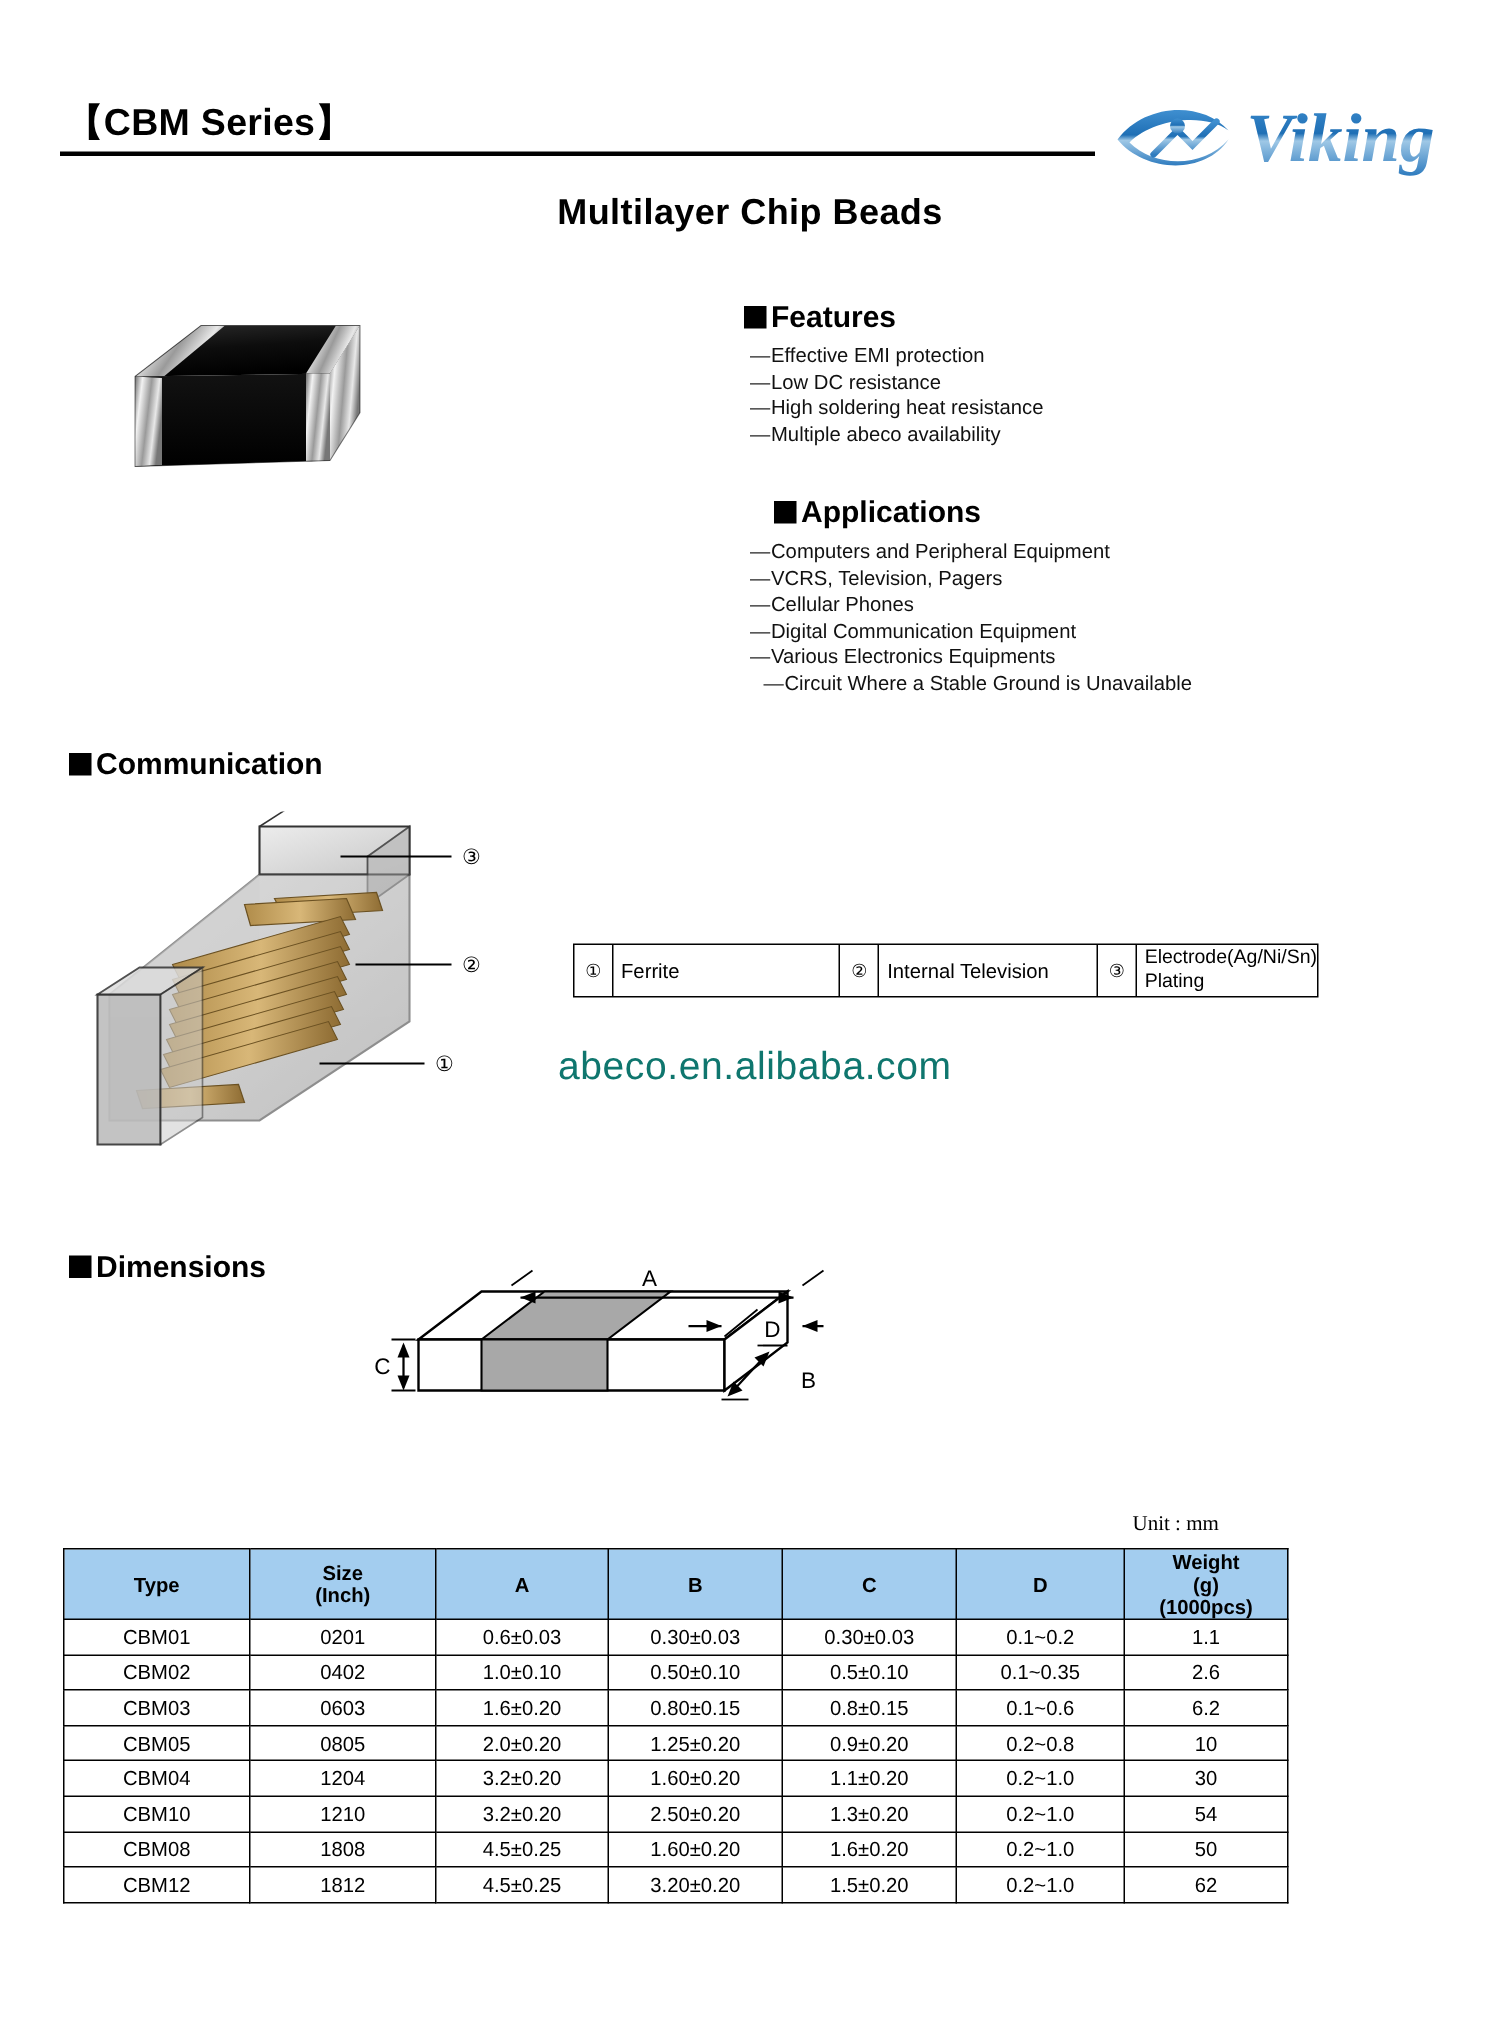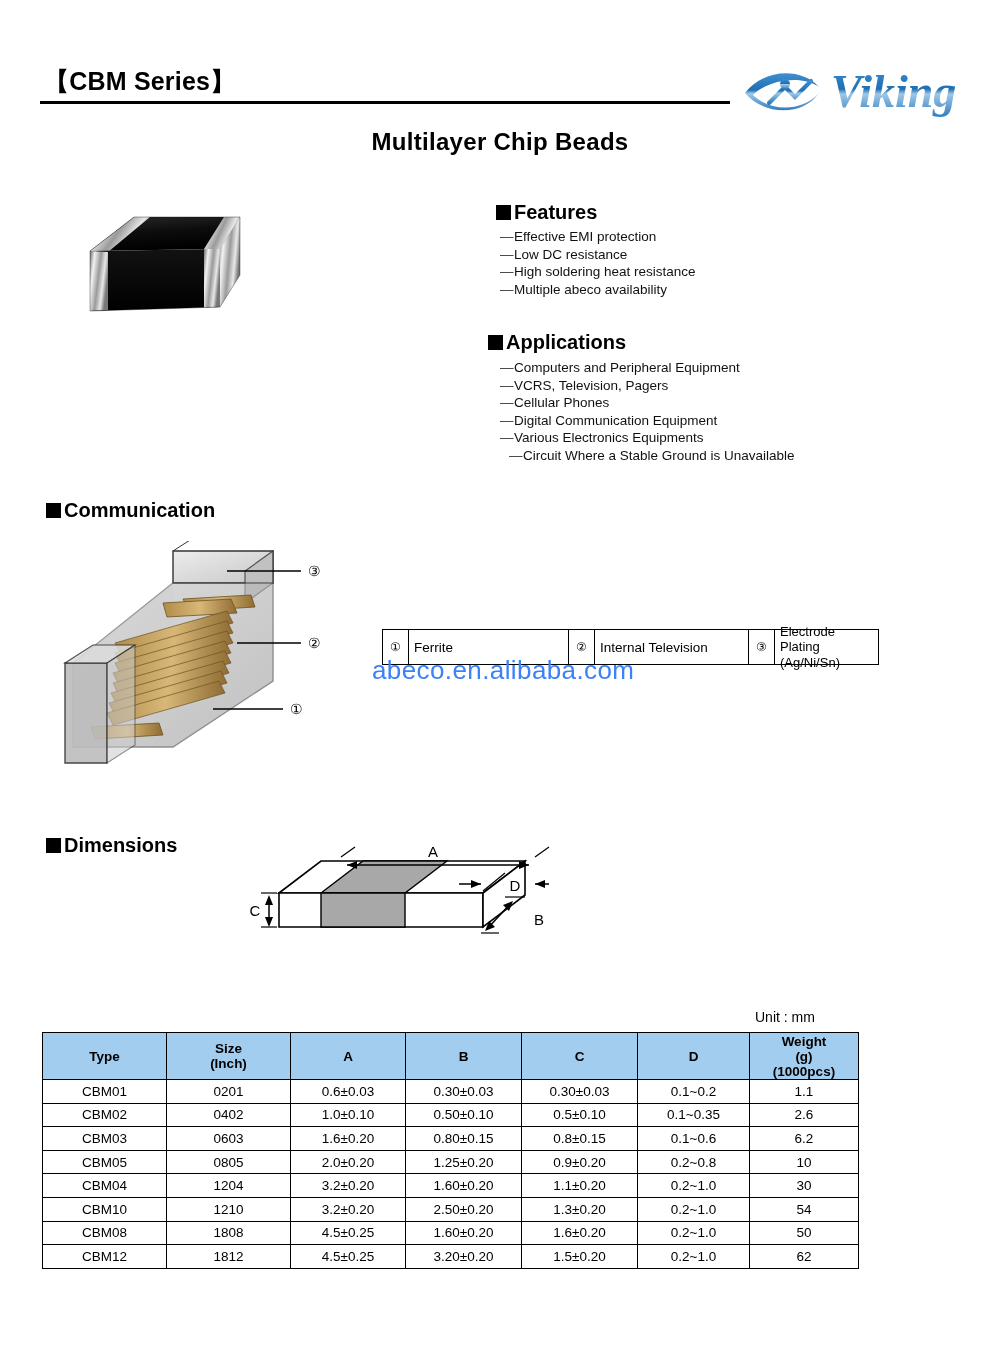--- a/index.html
+++ b/index.html
@@ -55,33 +55,33 @@
   .legend .num{
     width:26px;display:flex;align-items:center;justify-content:center;
     font-size:12px;border-right:1.4px solid #000;box-sizing:border-box;flex:none;
   }
   .legend .txt{
     flex:1;display:flex;align-items:center;padding-left:5px;font-size:13.5px;
     box-sizing:border-box;
   }
   .legend .cell{display:flex;box-sizing:border-box;}
   .legend .cell.b{border-left:1.4px solid #000;}
-  .legend .txt.two{flex-direction:column;justify-content:center;align-items:flex-start;
+  .legend .txt.two{flex-direction:row;align-items:flex-start;
     line-height:15.5px;font-size:13px;}
 
   .watermark{
-    position:absolute;left:372px;top:634px;font-size:26px;color:#3b82f6;
+    position:absolute;left:372px;top:674px;font-size:26px;color:#0f766e;
     letter-spacing:.4px;white-space:nowrap;
   }
 
   
   .dim-art{position:absolute;left:243px;top:822px;width:330px;height:135px;}
 
   
-  .unit-label{position:absolute;left:755px;top:988px;font-size:14px;}
+  .unit-label{position:absolute;left:755px;top:988px;font-size:14px;font-family:Liberation Serif, serif;}
   table.dims{
     position:absolute;left:42px;top:1011px;width:816px;
     border-collapse:collapse;table-layout:fixed;background:#fff;
   }
   table.dims th,table.dims td{
     border:1.4px solid #000;text-align:center;font-size:13.5px;color:#000;
     padding:0;height:22px;
   }
   table.dims thead th{
     background:#a3cdef;font-weight:bold;height:46px;line-height:15px;
@@ -158,21 +158,21 @@
   <div class="sec-head" style="left:496px;top:180px;">
     <span class="sq"></span><span>Features</span>
   </div>
   <div class="bullets" style="left:500px;top:207px;">
     <div class="bullet"><span class="dash">—</span><span>Effective EMI protection</span></div>
     <div class="bullet"><span class="dash">—</span><span>Low DC resistance</span></div>
     <div class="bullet"><span class="dash">—</span><span>High soldering heat resistance</span></div>
     <div class="bullet"><span class="dash">—</span><span>Multiple abeco availability</span></div>
   </div>
 
-  <div class="sec-head" style="left:488px;top:310px;">
+  <div class="sec-head" style="left:516px;top:310px;">
     <span class="sq"></span><span>Applications</span>
   </div>
   <div class="bullets" style="left:500px;top:338px;">
     <div class="bullet"><span class="dash">—</span><span>Computers and Peripheral Equipment</span></div>
     <div class="bullet"><span class="dash">—</span><span>VCRS, Television, Pagers</span></div>
     <div class="bullet"><span class="dash">—</span><span>Cellular Phones</span></div>
     <div class="bullet"><span class="dash">—</span><span>Digital Communication Equipment</span></div>
     <div class="bullet"><span class="dash">—</span><span>Various Electronics Equipments</span></div>
     <div class="bullet indent"><span class="dash">—</span><span>Circuit Where a Stable Ground is Unavailable</span></div>
   </div>

